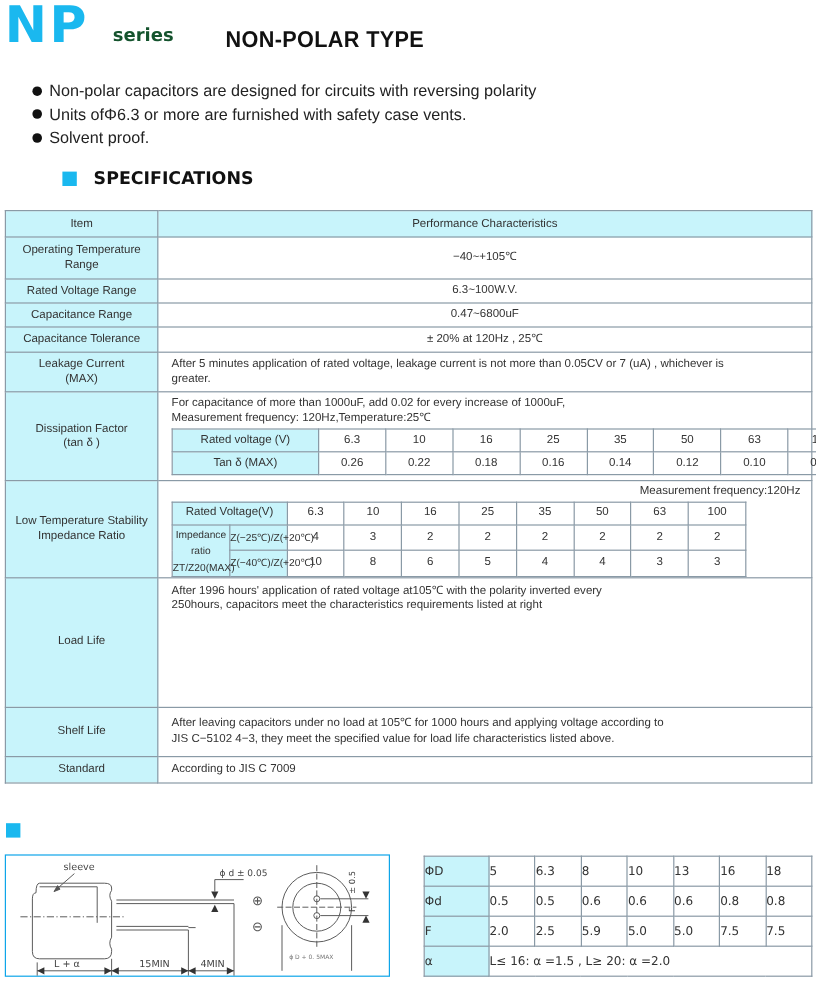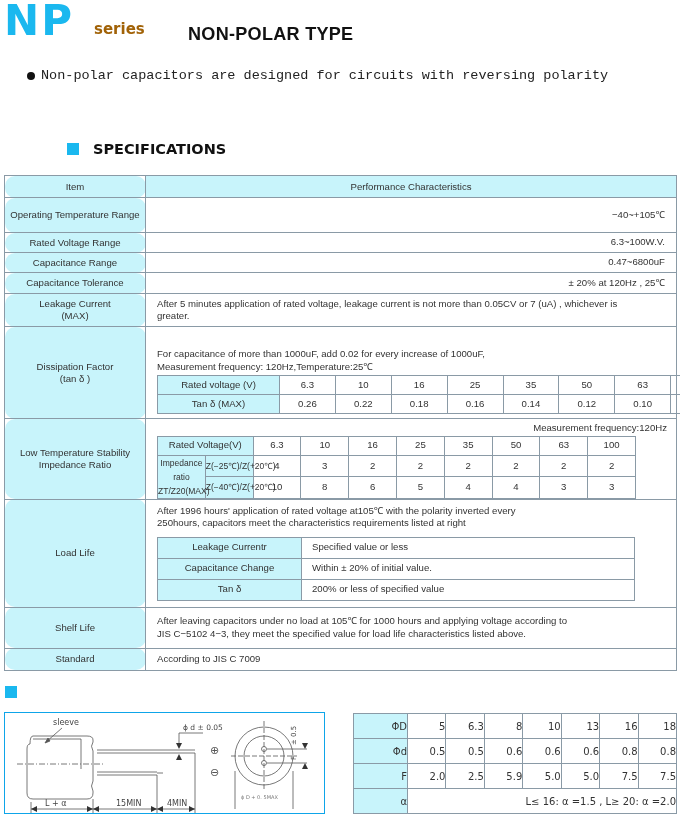--- a/index.html
+++ b/index.html
@@ -1,63 +1,71 @@
 <!DOCTYPE html>
 <html><head>
 <meta charset="utf-8">
 <style>
   * { box-sizing: border-box; margin: 0; padding: 0; }
   html, body { width: 680px; height: 818px; background: #ffffff; overflow: hidden; }
   body { position: relative; font-family: "Liberation Sans", sans-serif; color: #222; }
 
   .title-np { position: absolute; left: 4px; top: -2px; font-family: "DejaVu Sans", sans-serif; font-weight: bold; font-size: 42px; color: #1ab8ef; letter-spacing: 2px; line-height: 46px; }
-  .title-series { position: absolute; left: 94px; top: 20px; font-family: "DejaVu Sans", sans-serif; font-weight: bold; font-size: 15px; color: #a16207; }
+  .title-series { position: absolute; left: 94px; top: 20px; font-family: "DejaVu Sans", sans-serif; font-weight: bold; font-size: 15px; color: #14532d; }
   .title-type { position: absolute; left: 188px; top: 23px; font-family: "Liberation Sans", sans-serif; font-weight: bold; font-size: 19px; color: #111; transform: scaleX(0.95); transform-origin: left; letter-spacing: 0.3px; }
 
   .bullets { position: absolute; left: 27px; top: 66px; font-size: 13.5px; color: #222; }
-  .bullets .b { height: 19.5px; line-height: 19.5px; display: flex; align-items: center; font-family: Liberation Mono, monospace; }
+  .bullets .b { height: 19.5px; line-height: 19.5px; display: flex; align-items: center; }
   .bullets .dot { width: 8px; height: 8px; border-radius: 50%; background: #111; margin-right: 6px; display: inline-block; }
 
   .sec-head { position: absolute; display: flex; align-items: center; }
   .sec-head .sq { width: 12px; height: 12px; background: #1ab8ef; margin-right: 14px; }
   .sec-head .txt { font-family: "DejaVu Sans", sans-serif; font-weight: bold; font-size: 14.5px; color: #111; }
-  #spec-head { left: 20px; top: 141px; padding-left: 47px; }
+  #spec-head { left: 5px; top: 141px; padding-left: 47px; }
   #dim-head { left: 5px; top: 686px; }
 
   table { border-collapse: collapse; }
   .spec { position: absolute; left: 4px; top: 175px; width: 673px; font-size: 9.6px; color: #333; table-layout: fixed; }
   .spec td { border: 1px solid #8a9aa6; vertical-align: middle; }
-  .spec td.item { width: 141px; background: #c8f4fb; text-align: center; line-height: 12px; padding: 0 4px; border-radius: 10px; }
+  .spec td.item { width: 127px; background: #c8f4fb; text-align: center; line-height: 12px; padding: 0 4px; }
   .spec td.perf { background: #fff; padding: 0 11px; line-height: 12.5px; }
-  .spec td.center { text-align: right; margin-top: 15px; }
+  .spec td.center { text-align: center; margin-top: 15px; }
   .spec tr.hdr td { background: #c8f4fb; text-align: center; height: 22px; }
 
   .sub { border-collapse: collapse; font-size: 9.6px; color: #333; table-layout: fixed; }
   .sub td { border: 1px solid #8a9aa6; text-align: center; height: 19px; padding: 0; }
   .sub td.lbl { background: #c8f4fb; }
   .sub td.lft { text-align: left; padding-left: 10px; }
   .sub td.small { font-size: 8.5px; }
 
   .dim-box { position: absolute; left: 4px; top: 712px; width: 321px; height: 102px; border: 1px solid #0ea5e9; }
   .dim-table { position: absolute; left: 353px; top: 713px; width: 324px; font-family: "DejaVu Sans", sans-serif; font-size: 10px; color: #333; table-layout: fixed; }
-  .dim-table td { border: 1px solid #8a9aa6; text-align: right; height: 25px; }
+  .dim-table td { border: 1px solid #8a9aa6; text-align: left; height: 25px; }
   .dim-table td.lbl { background: #c8f4fb; width: 54px; }
 </style>
 </head>
 <body>
 
 <div class="title-np">NP</div>
 <div class="title-series">series</div>
 <div class="title-type">NON-POLAR TYPE</div>
 
 <div class="bullets">
   <div class="b">
       <span class="dot"></span>
       <span>Non-polar capacitors are designed for circuits with reversing polarity</span>
     </div>
+  <div class="b">
+      <span class="dot"></span>
+      <span>Units ofΦ6.3 or more are furnished with safety case vents.</span>
+    </div>
+  <div class="b">
+      <span class="dot"></span>
+      <span>Solvent proof.</span>
+    </div>
 </div>
 
 <div class="sec-head" id="spec-head">
   <span class="sq"></span>
   <span class="txt">SPECIFICATIONS</span>
 </div>
 
 <table class="spec">
   <tbody>
       <tr class="hdr">
@@ -86,21 +94,21 @@
       <div>(MAX)</div>
     </td>
     <td class="perf" style="padding-right:40px">After 5 minutes application of rated voltage, leakage current is not more than 0.05CV or 7 (uA) , whichever is greater.</td>
   </tr>
   <tr style="height:74px">
     <td class="item">
       <div>Dissipation Factor</div>
       <div>(tan δ )</div>
     </td>
     <td class="perf" style="padding-top:2px;padding-bottom:4px;vertical-align:top">
-      <div style="margin-top:19px">For capacitance of more than 1000uF, add 0.02 for every increase of 1000uF,</div>
+      <div style="margin-top:1px">For capacitance of more than 1000uF, add 0.02 for every increase of 1000uF,</div>
       <div>Measurement frequency: 120Hz,Temperature:25℃</div>
       <table class="sub" style="width:570px;margin-top:2px">
         <tbody>
               <tr>
           <td class="lbl" style="width:122px">Rated voltage (V)</td>
           <td>6.3</td>
           <td>10</td>
           <td>16</td>
           <td>25</td>
           <td>35</td>
@@ -171,36 +179,20 @@
         </tr>
       </tbody>
           </table>
     </td>
   </tr>
   <tr style="height:108px">
     <td class="item">Load Life</td>
     <td class="perf" style="vertical-align:top;padding-top:5px">
       <div>After 1996 hours' application of rated voltage at105℃ with the polarity inverted every</div>
       <div>250hours, capacitors meet the characteristics requirements listed at right</div>
-      <table class="sub" style="width:478px;margin-top:7px">
-        <tbody>
-              <tr>
-          <td class="lbl" style="width:144px;height:21px">Leakage Currentr</td>
-          <td class="lft">Specified value or less</td>
-        </tr>
-        <tr>
-          <td class="lbl" style="height:21px">Capacitance Change</td>
-          <td class="lft">Within  ± 20% of initial value.</td>
-        </tr>
-        <tr>
-          <td class="lbl" style="height:21px">Tan  δ</td>
-          <td class="lft">200% or less of specified value</td>
-        </tr>
-      </tbody>
-          </table>
     </td>
   </tr>
   <tr style="height:41px">
     <td class="item">Shelf Life</td>
     <td class="perf">
       <div>After leaving capacitors under no load at 105℃ for 1000 hours and applying voltage according to</div>
       <div>JIS C−5102 4−3, they meet the specified value for load life characteristics listed above.</div>
     </td>
   </tr>
   <tr style="height:22px">

